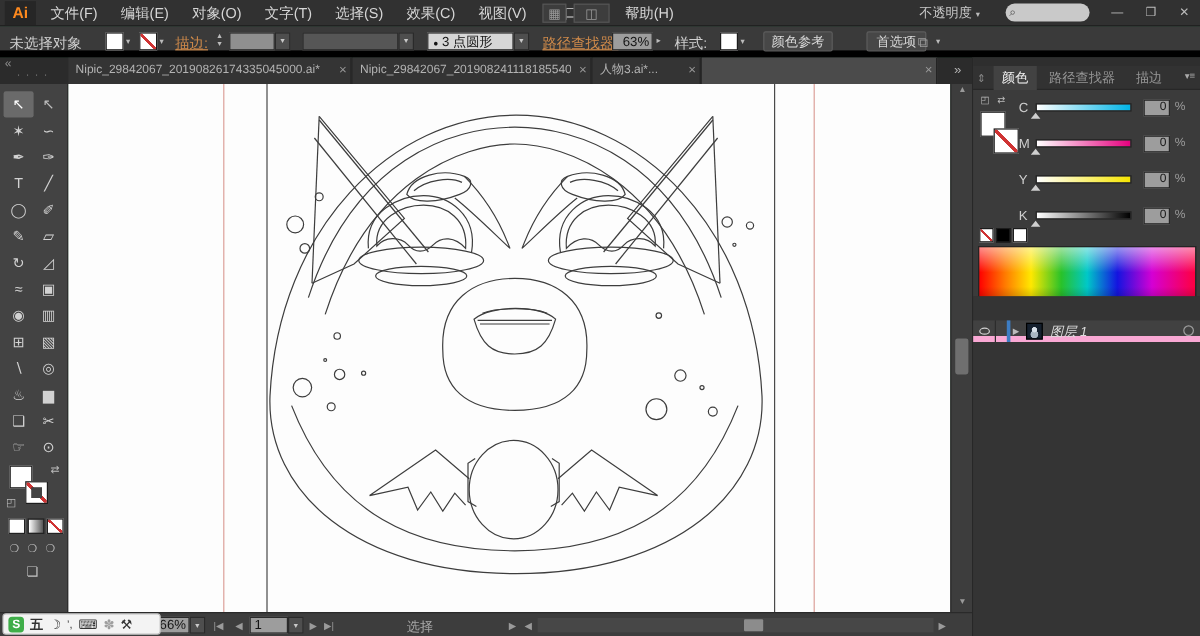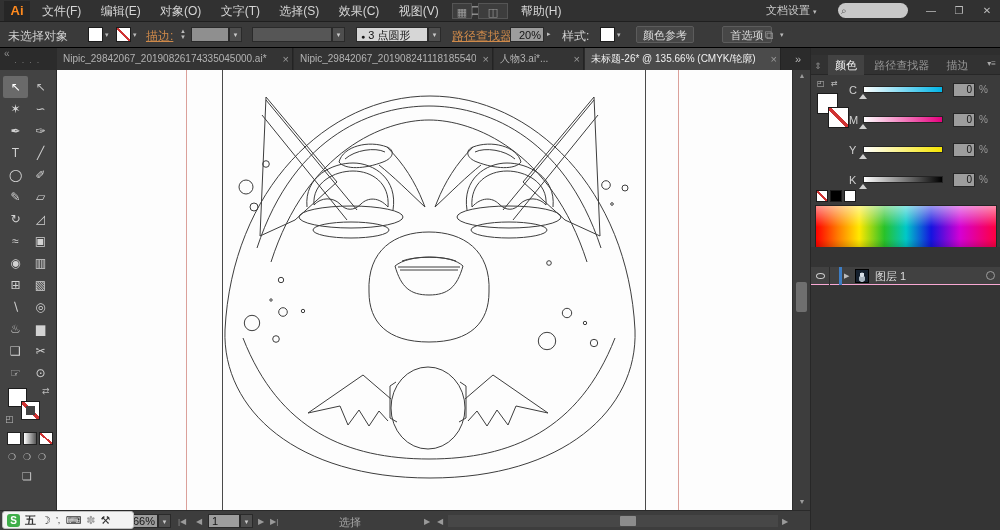--- a/index.html
+++ b/index.html
@@ -14,21 +14,21 @@
   .menu-item { top:0; height:22px; line-height:22px; padding:0 8px; display:inline-block; font-size:12px; }
   #menus { left:34px; top:0; height:22px; white-space:nowrap; }
   .mb-icon { top:3px; height:16px; color:#9a9a9a; font-size:11px; line-height:16px; text-align:center; }
   .mb-box { border:1px solid #555; background:#3d3d3d; }
   #workspace { left:766px; top:3px; color:#c9c9c9; font-size:11px; }
   #searchbox { left:838px; top:3px; width:70px; height:15px; background:#c9c9c9; border-radius:8px; color:#555; font-size:10px; padding-left:14px; border:none; }
   #search-glyph { left:841px; top:3px; color:#555; font-size:10px; line-height:15px; }
   .winctl { top:2px; width:26px; height:17px; text-align:center; line-height:17px; color:#bdbdbd; font-size:10px; }
 
   
-  #optionsbar { left:0; top:22px; width:1000px; height:26px; background:#3a3a3a; border-bottom:1px solid #000000; color:#cfcfcf; }
+  #optionsbar { left:0; top:22px; width:1000px; height:26px; background:#3a3a3a; border-bottom:6px solid #000000; color:#cfcfcf; }
   .opt-label { top:6px; font-size:12px; color:#cfcfcf; white-space:nowrap; }
   .opt-link { color:#cf8a4a; text-decoration:underline; }
   .swatch { border:1px solid #1c1c1c; background:#fff; }
   .none-slash { background-image:linear-gradient(to top right, transparent 44%, #cf3333 44%, #cf3333 56%, transparent 56%); }
   .dd-arrow { color:#bbb; font-size:7px; }
   .field { background:#9d9d9d; color:#141414; font-size:11px; border:1px solid #2a2a2a; }
   .ddbtn { background:#4e4e4e; border:1px solid #2a2a2a; color:#c9c9c9; font-size:6px; text-align:center; }
   .pushbtn { background:#474747; border:1px solid #5c5c5c; border-radius:2px; color:#d9d9d9; font-size:11px; text-align:center; line-height:16px; }
   #stepper { font-size:6px; color:#bbb; line-height:6px; }
 
@@ -93,21 +93,21 @@
   .sl-val { position:absolute; left:104px; top:0; width:22px; height:14px; background:#9d9d9d; color:#141414; font-size:10px; text-align:right; padding-right:2px; border:1px solid #272727; }
   .sl-pct { position:absolute; left:130px; top:1px; color:#9a9a9a; font-size:10px; }
   .grad-c { background:linear-gradient(to right,#fff,#00b4e6); }
   .grad-m { background:linear-gradient(to right,#fff,#e6007e); }
   .grad-y { background:linear-gradient(to right,#fff,#f5e400); }
   .grad-k { background:linear-gradient(to right,#fff,#000); }
   #spectrum { left:4px; top:130px; width:182px; height:62px; border:1px solid #242424;
     background:
       linear-gradient(to bottom, rgba(255,255,255,.55), rgba(255,255,255,0) 35%, rgba(0,0,0,0) 55%, rgba(0,0,0,.5)),
       linear-gradient(to right,#f00 0%,#ff7a00 12%,#ffe800 24%,#29c229 38%,#00c8c8 50%,#1414e0 64%,#d400d4 80%,#ff0040 100%); }
-  #layer-row { left:0; top:20px; width:190px; height:18px; background:#414141; border-bottom:1px solid #f9a8d4; }
+  #layer-row { left:0; top:20px; width:190px; height:18px; background:#414141; border-bottom:5px solid #f9a8d4;font-style:italic; }
   #eye-oval { left:5px; top:6px; width:9px; height:6px; border:1px solid #cfcfcf; border-radius:50%; }
   #layer-stripe { left:28px; top:0; width:3px; height:18px; background:#3d7dc4; }
   #layer-thumb { left:44px; top:2px; width:14px; height:14px; background:#15202e; border:1px solid #000;
     background-image:radial-gradient(circle at 50% 40%, #d8e0e8 0 2px, transparent 2.5px), radial-gradient(circle at 50% 72%, #aab6c2 0 3px, transparent 3.5px); }
   #layer-target { right:6px; top:4px; width:9px; height:9px; border:1px solid #9d9d9d; border-radius:50%; position:absolute; }
 </style>
 </head>
 <body>
 
 <div id="app">
@@ -121,21 +121,21 @@
       <span class="menu-item">文字(T)</span>
       <span class="menu-item">选择(S)</span>
       <span class="menu-item">效果(C)</span>
       <span class="menu-item">视图(V)</span>
       <span class="menu-item">窗口(W)</span>
       <span class="menu-item">帮助(H)</span>
     </div>
     <span class="abs mb-icon mb-box" style="left:452px;width:20px;">▦</span>
     <span class="abs mb-icon mb-box" style="left:478px;width:30px;">◫</span>
     <span class="abs mb-icon" style="left:515px;width:22px;font-size:13px;">∿</span>
-    <span class="abs" id="workspace"><span>文档设置</span> <span class="dd-arrow">▾</span></span>
+    <span class="abs" id="workspace"><span>不透明度</span> <span class="dd-arrow">▾</span></span>
     <input id="searchbox" class="abs" placeholder="" style="">
     <span id="search-glyph" class="abs">⌕</span>
     <span class="abs winctl" style="left:918px;">—</span>
     <span class="abs winctl" style="left:946px;">❐</span>
     <span class="abs winctl" style="left:974px;">✕</span>
   </div>
 
   <div id="optionsbar" class="abs">
     <span class="abs opt-label" style="left:8px;">未选择对象</span>
     <span class="abs swatch" style="left:88px;top:5px;width:15px;height:15px;"></span>
@@ -144,21 +144,21 @@
     <span class="abs dd-arrow" style="left:133px;top:9px;">▾</span>
     <span class="abs opt-label opt-link" style="left:146px;">描边:</span>
     <span class="abs" id="stepper" style="left:180px;top:6px;">▲<br>▼</span>
     <span class="abs field" style="left:191px;top:5px;width:38px;height:15px;background:#8f8f8f;"></span>
     <span class="abs ddbtn" style="left:229px;top:5px;width:13px;height:15px;line-height:15px;">▼</span>
     <span class="abs" style="left:252px;top:5px;width:80px;height:15px;background:#565656;border:1px solid #2a2a2a;"></span>
     <span class="abs ddbtn" style="left:332px;top:5px;width:13px;height:15px;line-height:15px;">▼</span>
     <span class="abs field" style="left:356px;top:5px;width:72px;height:15px;background:#d6d6d6;padding-left:4px;line-height:14px;"><span style="font-size:7px;">●</span> <span>3 点圆形</span></span>
     <span class="abs ddbtn" style="left:428px;top:5px;width:13px;height:15px;line-height:15px;">▼</span>
     <span class="abs opt-label opt-link" style="left:452px;">路径查找器:</span>
-    <span class="abs field" style="left:510px;top:5px;width:34px;height:15px;text-align:right;padding-right:2px;line-height:14px;">20%</span>
+    <span class="abs field" style="left:510px;top:5px;width:34px;height:15px;text-align:right;padding-right:2px;line-height:14px;">63%</span>
     <span class="abs dd-arrow" style="left:547px;top:8px;">▸</span>
     <span class="abs opt-label" style="left:562px;">样式:</span>
     <span class="abs swatch" style="left:600px;top:5px;width:15px;height:15px;"></span>
     <span class="abs dd-arrow" style="left:617px;top:9px;">▾</span>
     <span class="abs pushbtn" style="left:636px;top:4px;width:58px;height:17px;">颜色参考</span>
     <span class="abs pushbtn" style="left:722px;top:4px;width:50px;height:17px;text-align:center;">首选项</span>
     <span class="abs mb-icon" style="left:760px;top:5px;width:18px;font-size:12px;">⧉</span>
     <span class="abs dd-arrow" style="left:780px;top:9px;">▾</span>
   </div>
 
@@ -171,21 +171,20 @@
     </div>
     <div class="abs doctab" style="left:294px;width:199px;">
       <span class="title">Nipic_29842067_20190824111818554000.ai*</span>
       <span class="close">×</span>
     </div>
     <div class="abs doctab" style="left:494px;width:90px;">
       <span class="title">人物3.ai*...</span>
       <span class="close">×</span>
     </div>
     <div class="abs doctab active" style="left:585px;width:196px;">
-      <span class="title">未标题-26* @ 135.66% (CMYK/轮廓)</span>
       <span class="close">×</span>
     </div>
     <span id="tab-overflow" class="abs">»</span>
   </div>
 
   <div id="toolbar" class="abs">
     <div id="toolgrid" class="abs">
       <span class="tool active">↖</span>
       <span class="tool dim">↖</span>
       <span class="tool">✶</span>

